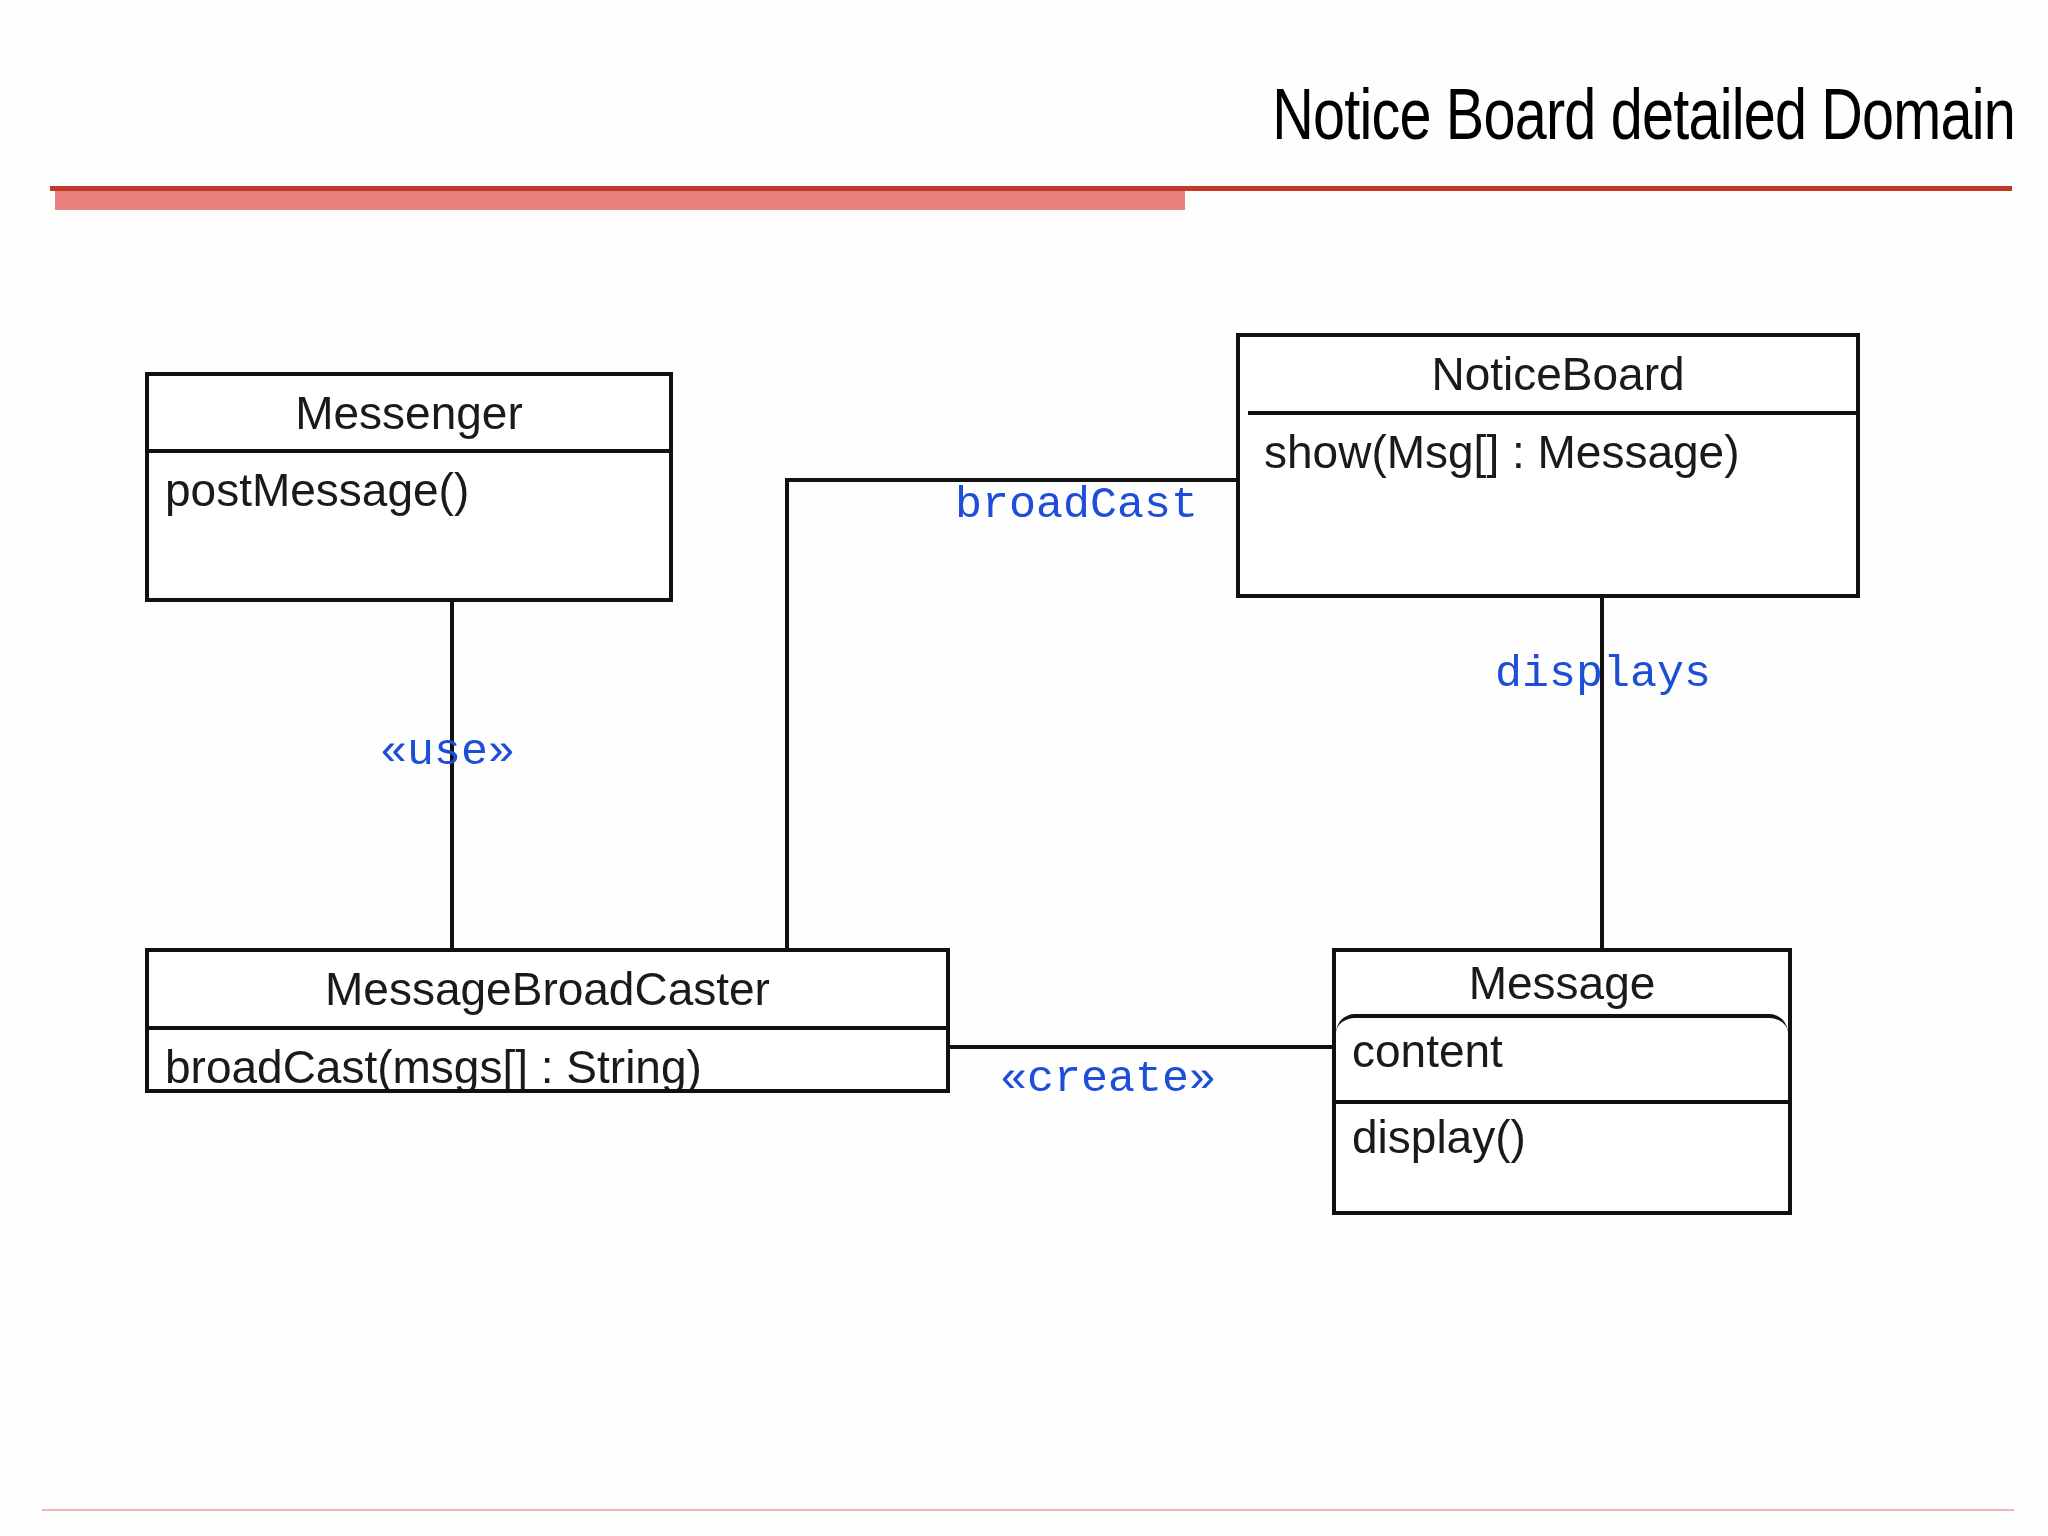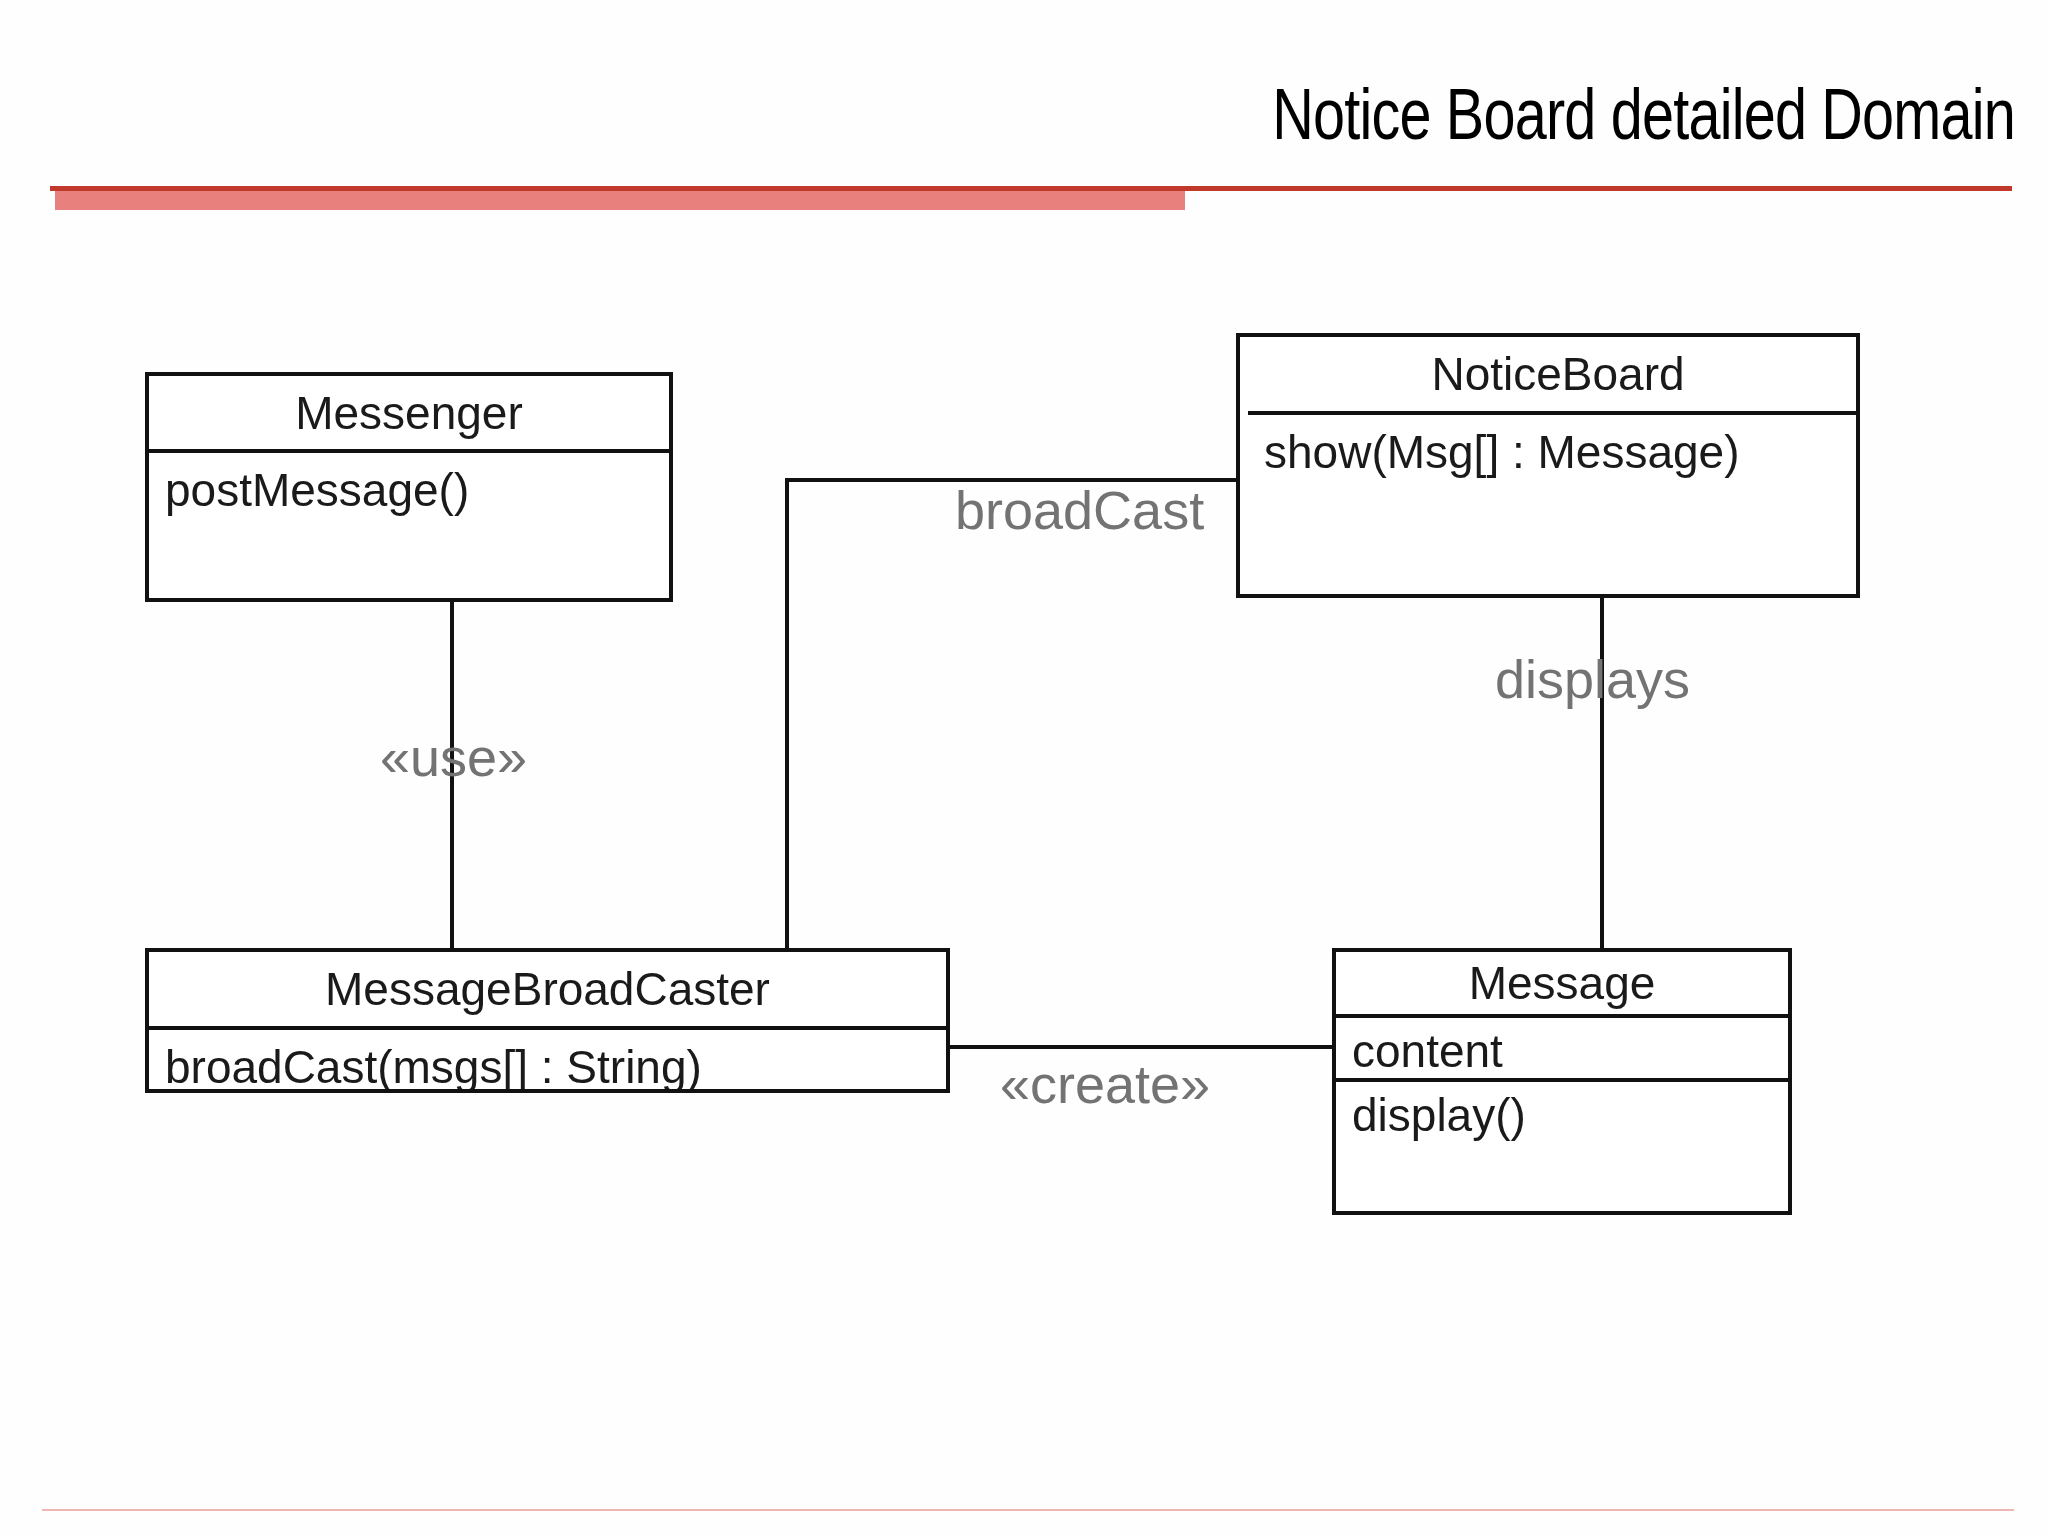--- a/index.html
+++ b/index.html
@@ -110,24 +110,24 @@
   }
   .conn-h {
     position: absolute;
     height: 4px;
     background: #111111;
   }
 
   
   .conn-label {
     position: absolute;
-    font-family: Liberation Sans, sans-serif;
-    font-size: 54px;
+    font-family: Liberation Mono, monospace;
+    font-size: 45px;
     font-weight: 400;
-    color: #737373;
+    color: #1d4ed8;
     white-space: nowrap;
     line-height: 1.0;
   }
 </style>
 </head>
 <body>
 
 <div id="slide">
 
   <div id="title-text">Notice Board detailed Domain</div>
@@ -168,21 +168,21 @@
     </div>
     <div class="uml-compartment uml-members" style="flex:1;">
       <span class="uml-text">broadCast(msgs[] : String)</span>
     </div>
   </div>
 
   <div class="uml-class" style="left:1332px; top:948px; width:460px; height:267px;">
     <div class="uml-compartment uml-name" style="height:62px;">
       <span class="uml-text" style="padding-top:8px;">Message</span>
     </div>
-    <div class="uml-compartment uml-members" style="height:64px;">
+    <div class="uml-compartment uml-members" style="height:86px;border-radius:19px;">
       <span class="uml-text" style="padding-top:10px;">content</span>
     </div>
     <div class="uml-compartment uml-members" style="flex:1;">
       <span class="uml-text" style="padding-top:10px;">display()</span>
     </div>
   </div>
 
   <div class="conn-label" style="left:380px; top:730px;">«use»</div>
 
   <div class="conn-label" style="left:955px; top:483px;">broadCast</div>

